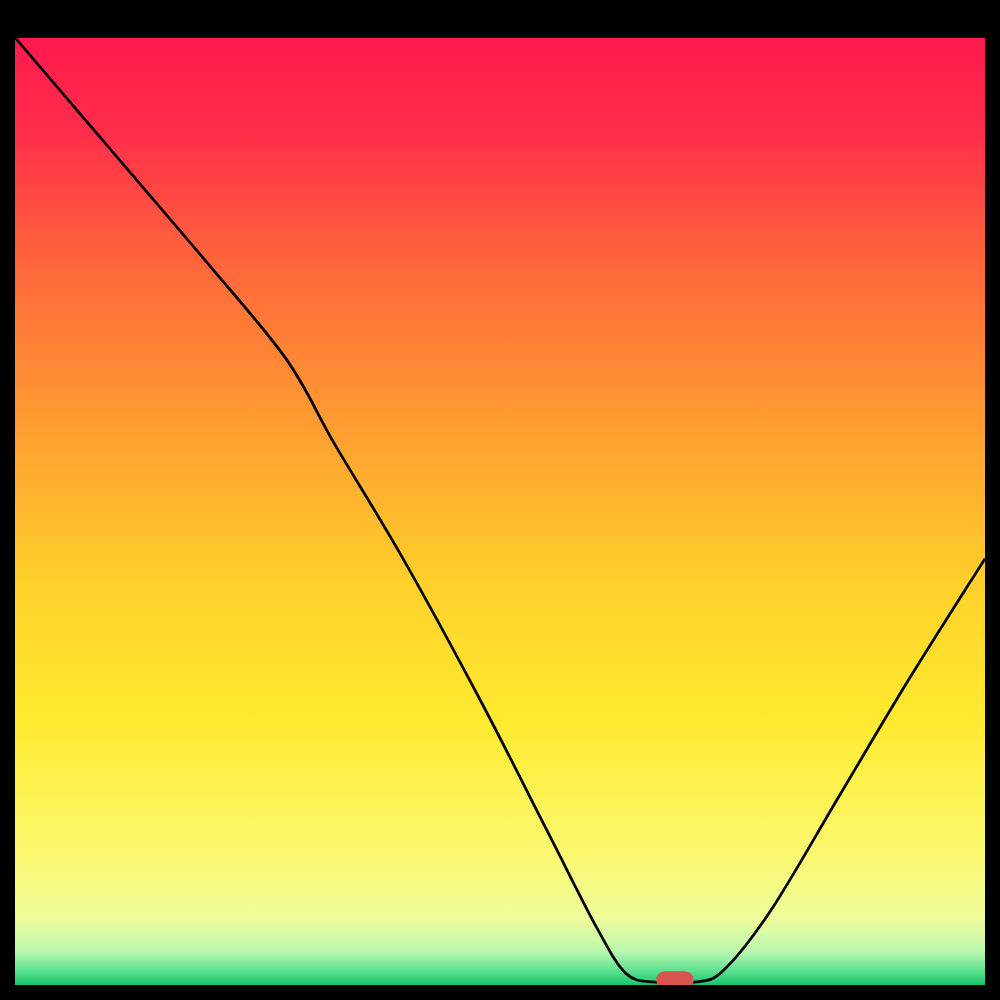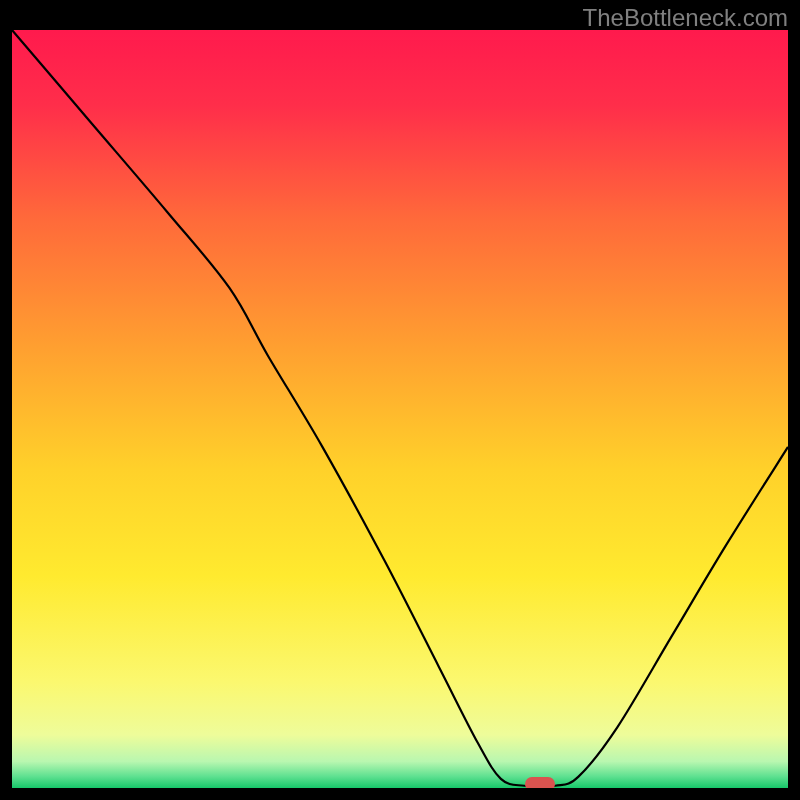--- a/index.html
+++ b/index.html
@@ -53,21 +53,20 @@
     width: 30px;
     height: 14px;
     border-radius: 7px;
     transform: translate(-50%, -50%);
   }
 </style>
 </head>
 <body>
 
 <div class="chart-container">
-  <div class="watermark">TheBottleneck.com</div>
   <div class="plot-area">
     <svg class="gradient-bg" viewBox="0 0 100 100" preserveAspectRatio="none">
       <defs>
         <linearGradient id="bg-grad" x1="0" y1="0" x2="0" y2="1">
             <stop offset="0%" stop-color="#ff1a4d"></stop>
             <stop offset="10%" stop-color="#ff2e4a"></stop>
             <stop offset="25%" stop-color="#ff6a3a"></stop>
             <stop offset="42%" stop-color="#ffa030"></stop>
             <stop offset="57.99999999999999%" stop-color="#ffd12a"></stop>
             <stop offset="72%" stop-color="#ffea2f"></stop>

